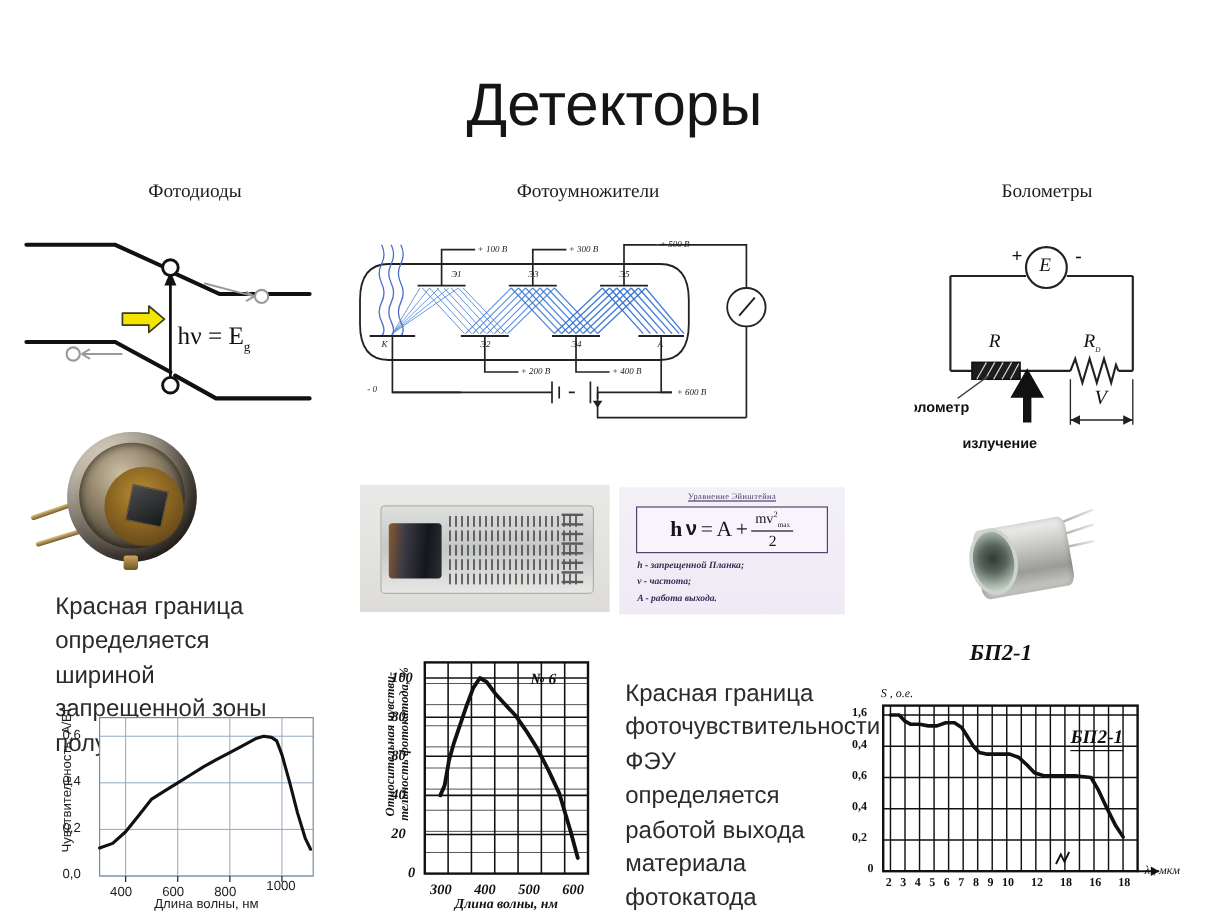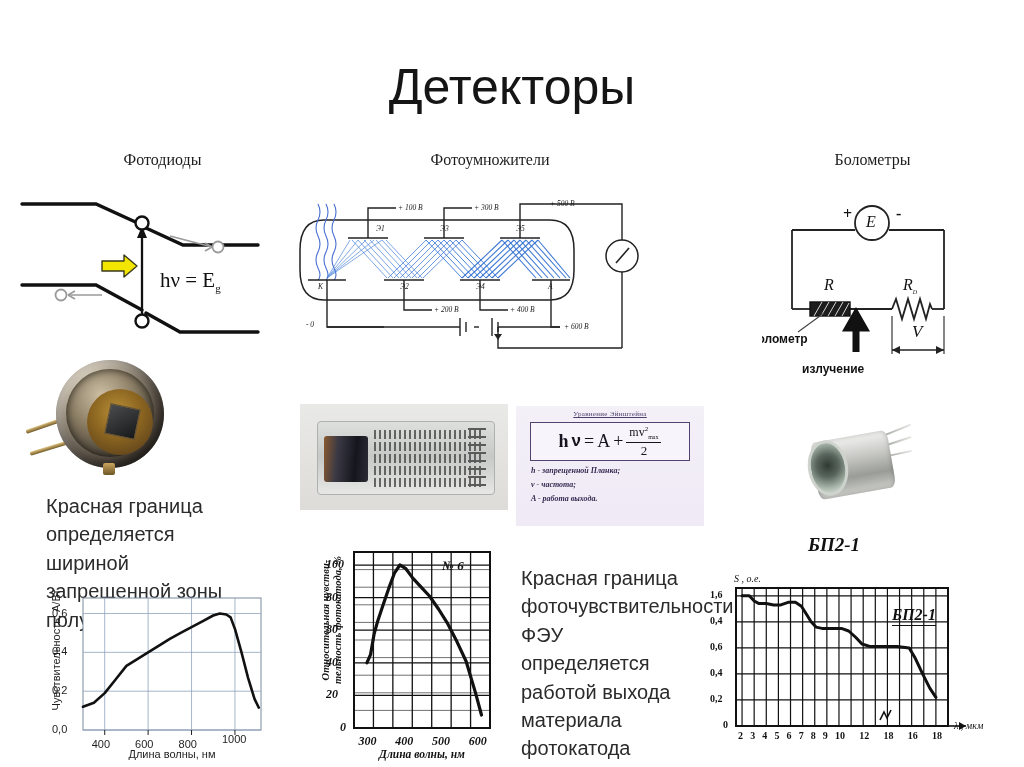--- a/index.html
+++ b/index.html
@@ -111,21 +111,21 @@
     position: absolute; left: 8px; top: 16px; width: 34px; height: 50px;
     border-radius: 50%;
     background: radial-gradient(circle at 50% 45%, #2f3a33 0%, #58655c 35%, #a9b7ab 70%, #e7ece6 100%);
     border: 3px solid #cfd3cd;
     transform: rotate(-10deg);
   }
   .bol-pin { position: absolute; height: 2px; background: linear-gradient(90deg,#9aa09a,#e6e8e4); }
 
   
   #einstein-box {
-    position: absolute; left: 516px; top: 406px; width: 188px; height: 120px;
+    position: absolute; left: 516px; top: 406px; width: 188px; height: 106px;
     background: linear-gradient(180deg,#f3f0f8 0%, #efeaf5 100%);
   }
   #einstein-caption {
     position: absolute; left: 0; top: 4px; width: 188px; text-align: center;
     font-family: "Liberation Serif", serif; font-size: 7px; color: #4b3f6b;
     text-decoration: underline; letter-spacing: .3px;
   }
   #einstein-frame {
     position: absolute; left: 14px; top: 16px; width: 158px; height: 37px;
     border: 1.4px solid #50436f; background: #f7f5fb;
@@ -191,21 +191,21 @@
     <path d="M192,65 L185,61 M192,65 L185,69" stroke="#9a9a9a" stroke-width="1.6" fill="none"></path>
     <circle cx="198" cy="65" r="5.5" fill="#fff" stroke="#9a9a9a" stroke-width="1.8"></circle>
     <path d="M82,113 L48,113" stroke="#9a9a9a" stroke-width="1.6" fill="none"></path>
     <path d="M48,113 L55,109 M48,113 L55,117" stroke="#9a9a9a" stroke-width="1.6" fill="none"></path>
     <circle cx="41" cy="113" r="5.5" fill="#fff" stroke="#9a9a9a" stroke-width="1.8"></circle>
 
     <g>
       <path d="M82,79 L104,79 L104,73 L117,84 L104,95 L104,89 L82,89 Z" fill="#f2e500" stroke="#3a3a1c" stroke-width="1.4" stroke-linejoin="round"></path>
     </g>
   </svg>
-  <div class="abs" style="left:140px; top:86px; font-family:'Liberation Serif',serif; font-size:21px; color:#111;">
+  <div class="abs" style="left:128px; top:86px; font-family:'Liberation Serif',serif; font-size:21px; color:#111;">
     <span>hν = E</span><span class="sub" style="font-size:11px;">g</span>
   </div>
 </div>
 
 <div class="abs figure" style="left:292px; top:192px; width:372px; height:166px;">
   <svg width="372" height="166" viewBox="0 0 372 166">
 
     <path d="M32,28 Q8,28 8,58 L8,78 Q8,108 32,108 L258,108 Q282,108 282,78 L282,58 Q282,28 258,28 Z" fill="none" stroke="#222" stroke-width="1.5"></path>
 
     <g stroke="#4a6fd0" stroke-width="1.1" fill="none">

